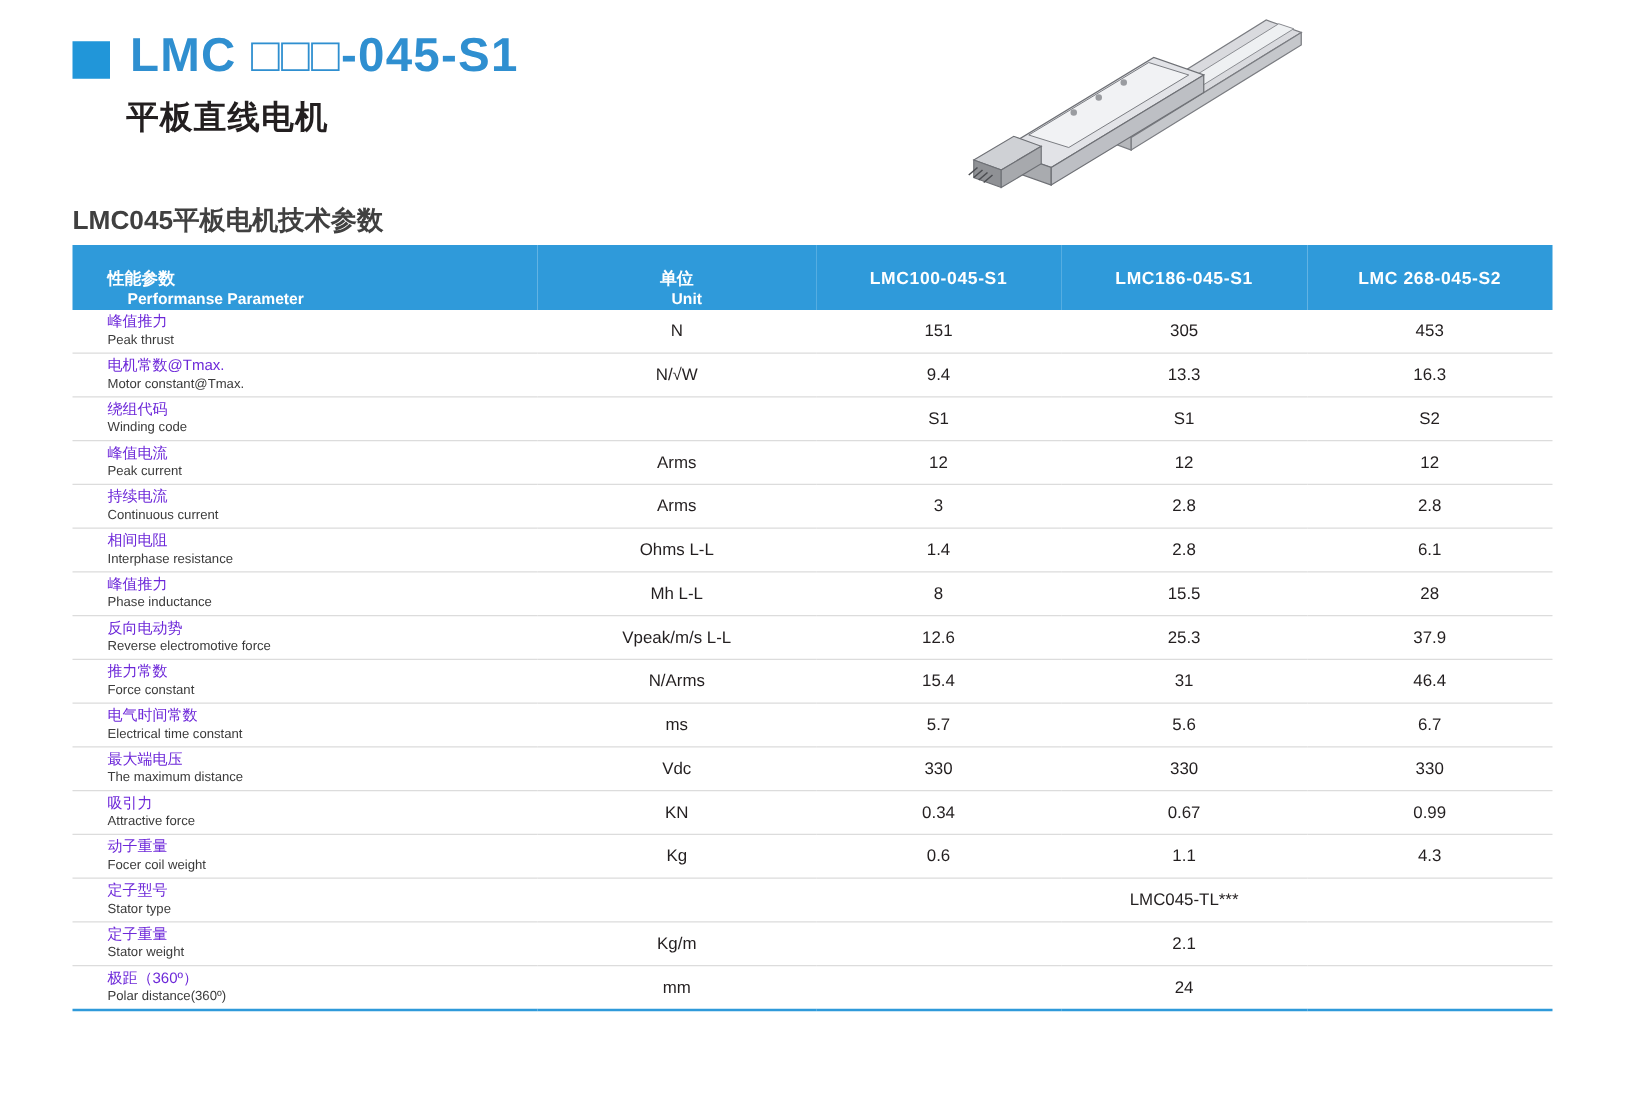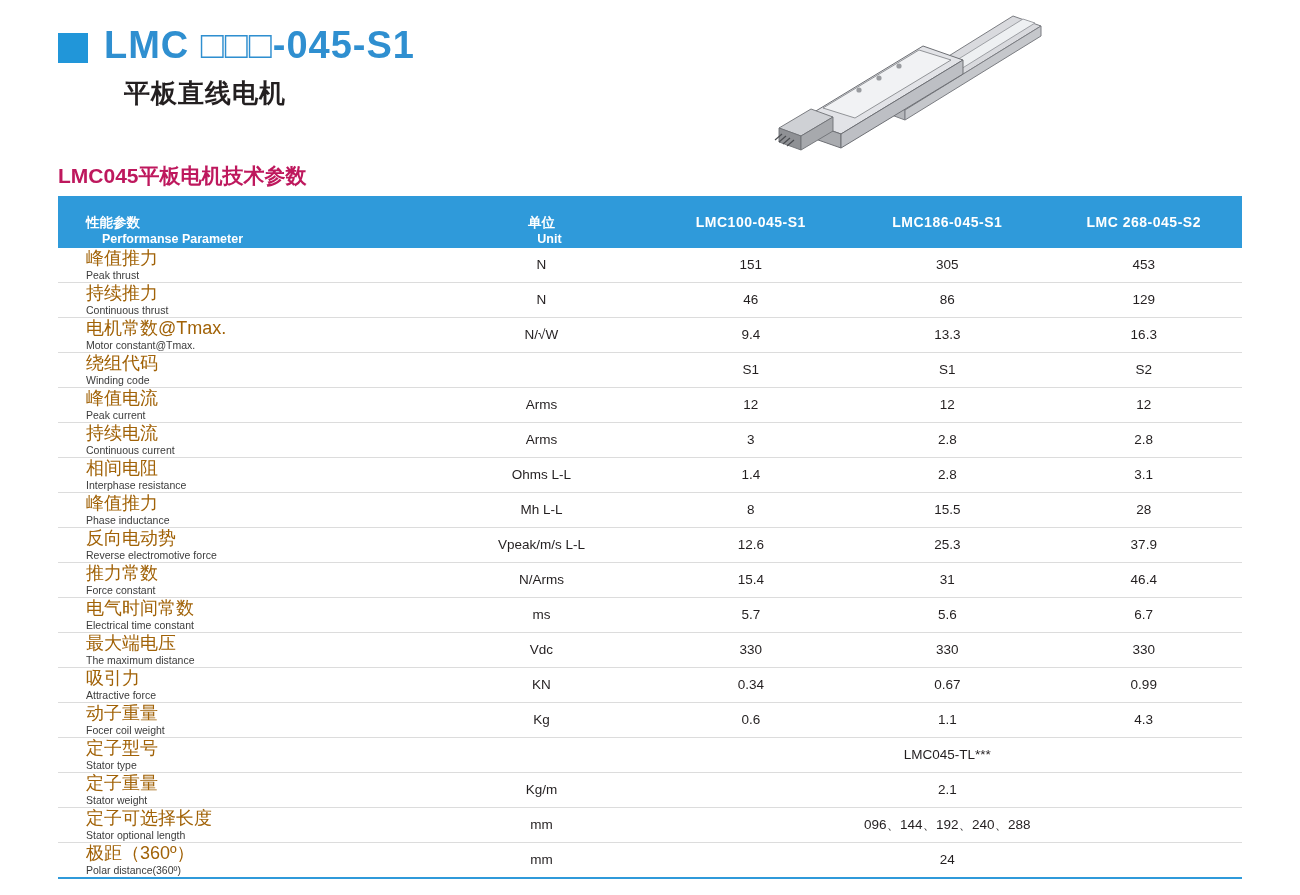--- a/index.html
+++ b/index.html
@@ -42,21 +42,21 @@
   }
   .main-title {
     font-size: 38px;
     font-weight: bold;
     color: #2f8fd0;
     letter-spacing: 1px;
     line-height: 1;
   }
   .sub-title {
     margin-top: 12px;
-    margin-left: 66px;
+    margin-left: 43px;
     font-size: 26px;
     font-weight: bold;
     color: #231f20;
     letter-spacing: 1px;
   }
 
   
   .product-image {
     position: absolute;
     right: 20px;
@@ -65,21 +65,21 @@
     height: 150px;
   }
 
   
   .section-heading {
     position: absolute;
     left: 58px;
     top: 162px;
     font-size: 21px;
     font-weight: bold;
-    color: #be185d;
+    color: #404040;
   }
 
   
   .spec-table {
     position: absolute;
     left: 58px;
     top: 196px;
     width: 1184px;
     border-collapse: collapse;
     table-layout: fixed;
@@ -134,22 +134,22 @@
     vertical-align: middle;
     color: #231f20;
   }
   td.param-cell {
     text-align: left;
     padding-left: 28px;
     line-height: 1.15;
   }
   .p-cn {
     display: block;
-    font-size: 18px;
-    color: #a16207;
+    font-size: 12px;
+    color: #6d28d9;
   }
   .p-en {
     display: block;
     font-size: 10.5px;
     color: #3b3b3b;
     margin-top: 1px;
   }
   .col-unit { width: 215px; }
   .col-val  { width: 190px; }
   .col-param{ width: 360px; }
@@ -233,30 +233,20 @@
           <span class="p-cn">峰值推力</span>
           <span class="p-en">Peak thrust</span>
         </td>
         <td>N</td>
         <td>151</td>
         <td>305</td>
         <td>453</td>
       </tr>
       <tr>
         <td class="param-cell">
-          <span class="p-cn">持续推力</span>
-          <span class="p-en">Continuous thrust</span>
-        </td>
-        <td>N</td>
-        <td>46</td>
-        <td>86</td>
-        <td>129</td>
-      </tr>
-      <tr>
-        <td class="param-cell">
           <span class="p-cn">电机常数@Tmax.</span>
           <span class="p-en">Motor constant@Tmax.</span>
         </td>
         <td>N/√W</td>
         <td>9.4</td>
         <td>13.3</td>
         <td>16.3</td>
       </tr>
       <tr>
         <td class="param-cell">
@@ -289,21 +279,21 @@
         <td>2.8</td>
       </tr>
       <tr>
         <td class="param-cell">
           <span class="p-cn">相间电阻</span>
           <span class="p-en">Interphase resistance</span>
         </td>
         <td>Ohms L-L</td>
         <td>1.4</td>
         <td>2.8</td>
-        <td>3.1</td>
+        <td>6.1</td>
       </tr>
       <tr>
         <td class="param-cell">
           <span class="p-cn">峰值推力</span>
           <span class="p-en">Phase inductance</span>
         </td>
         <td>Mh L-L</td>
         <td>8</td>
         <td>15.5</td>
         <td>28</td>
@@ -380,28 +370,20 @@
       <tr>
         <td class="param-cell">
           <span class="p-cn">定子重量</span>
           <span class="p-en">Stator weight</span>
         </td>
         <td>Kg/m</td>
         <td colspan="3">2.1</td>
       </tr>
       <tr>
         <td class="param-cell">
-          <span class="p-cn">定子可选择长度</span>
-          <span class="p-en">Stator optional length</span>
-        </td>
-        <td>mm</td>
-        <td colspan="3">096、144、192、240、288</td>
-      </tr>
-      <tr>
-        <td class="param-cell">
           <span class="p-cn">极距（360º）</span>
           <span class="p-en">Polar distance(360º)</span>
         </td>
         <td>mm</td>
         <td colspan="3">24</td>
       </tr>
     </tbody>
   </table>
 
 </div>

